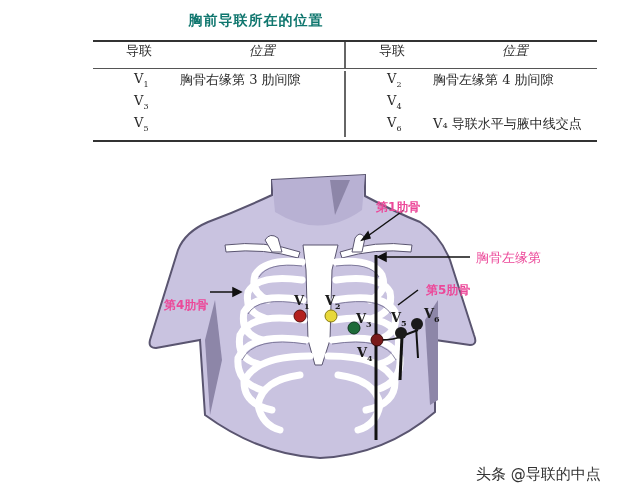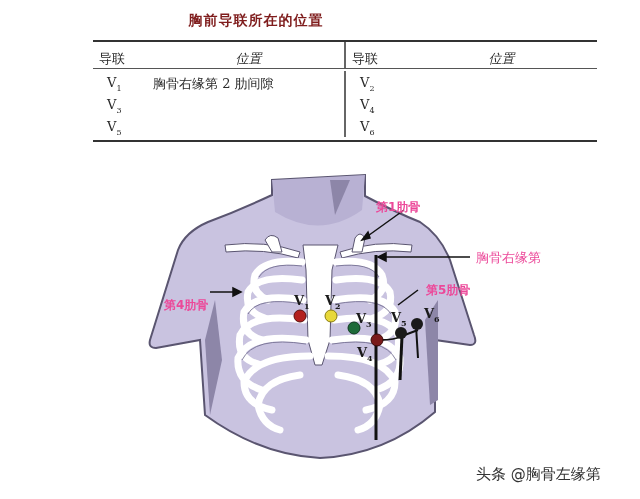--- a/index.html
+++ b/index.html
@@ -1,23 +1,23 @@
 <!DOCTYPE html>
 <html><head>
 <meta charset="utf-8">
 <style>
   html, body { margin:0; padding:0; background:#ffffff; }
   body { width:640px; height:499px; position:relative; overflow:hidden;
          font-family:"DejaVu Serif", serif; color:#2a2a2a; }
   .title { position:absolute; left:0; width:512px; top:12px; text-align:center;
-           font-family:"DejaVu Sans", sans-serif; font-weight:bold; font-size:14px; color:#7f1d1d; letter-spacing:1px; }
+           font-family:"DejaVu Sans", sans-serif; font-weight:bold; font-size:14px; color:#0f766e; letter-spacing:1px; }
   .table { position:absolute; left:93px; top:40px; width:504px; border-top:2px solid #333; border-bottom:2px solid #333; }
   .tbl-row { display:flex; height:22px; align-items:center; font-size:13px; }
   .tbl-head { border-bottom:1px solid #555; height:26px; }
-  .half { display:flex; width:50%; align-items:flex-end; height:100%; }
+  .half { display:flex; width:50%; align-items:flex-start; height:100%;margin-left:27px; }
   .half.left { border-right:2px solid #666; }
   .c-lead { width:60px; padding-left:6px; box-sizing:border-box; }
   .c-pos { flex:1; }
   .tbl-head .c-pos { text-align:center;font-style:italic; }
   .tbl-body .c-lead { padding-left:14px; }
   sub { font-size:8px; }
   .diagram { position:absolute; left:0; top:0; width:640px; height:499px; }
   .lbl { position:absolute; font-family:"DejaVu Sans", sans-serif; font-weight:bold; font-size:12px; color:#ec4899; white-space:nowrap; }
   .lbl-light { font-weight:normal; font-size:13px; }
   .vlbl { position:absolute; font-family:"DejaVu Serif", serif; font-weight:bold; font-size:13px; color:#1a1a1a; }
@@ -37,40 +37,42 @@
     </div>
     <div class="half">
       <span class="c-lead">导联</span>
       <span class="c-pos">位置</span>
     </div>
   </div>
   <div class="tbl-body" style="padding:2px 0 3px;">
     <div class="tbl-row">
       <div class="half left">
         <span class="c-lead"><span>V</span><sub>1</sub></span>
-        <span class="c-pos">胸骨右缘第 2 肋间隙</span>
+        <span class="c-pos">胸骨右缘第 3 肋间隙</span>
       </div>
       <div class="half">
         <span class="c-lead"><span>V</span><sub>2</sub></span>
+        <span class="c-pos">胸骨左缘第 4 肋间隙</span>
       </div>
     </div>
     <div class="tbl-row">
       <div class="half left">
         <span class="c-lead"><span>V</span><sub>3</sub></span>
       </div>
       <div class="half">
         <span class="c-lead"><span>V</span><sub>4</sub></span>
       </div>
     </div>
     <div class="tbl-row">
       <div class="half left">
         <span class="c-lead"><span>V</span><sub>5</sub></span>
       </div>
       <div class="half">
         <span class="c-lead"><span>V</span><sub>6</sub></span>
+        <span class="c-pos">V₄ 导联水平与腋中线交点</span>
       </div>
     </div>
   </div>
 </div>
 
 <svg class="diagram" viewBox="0 0 640 499" width="640" height="499">
 
   <path d="M272,180 L272,195 Q240,210 208,222 Q185,232 178,250 L150,340 Q148,348 156,348 L200,340 L205,415 Q260,455 320,458 Q385,455 435,412 L435,340 L470,345 Q478,345 474,335 L450,260 Q440,235 420,222 Q395,212 365,196 L365,175 Z" fill="#c9c3e0" stroke="#5a5570" stroke-width="2"></path>
 
   <path d="M272,180 L365,175 L362,210 Q320,240 275,212 Z" fill="#b8b1d3"></path>
@@ -134,24 +136,24 @@
 
   <circle cx="300" cy="316" r="6" fill="#b3201e" stroke="#5a0f0e" stroke-width="1"></circle>
   <circle cx="331" cy="316" r="6" fill="#e8d83a" stroke="#8a7c10" stroke-width="1"></circle>
   <circle cx="354" cy="328" r="6" fill="#1e6b3a" stroke="#0f3a1e" stroke-width="1"></circle>
   <circle cx="377" cy="340" r="6" fill="#7a1a1a" stroke="#3a0a0a" stroke-width="1"></circle>
   <circle cx="401" cy="333" r="6" fill="#1a1a1a"></circle>
   <circle cx="417" cy="324" r="6" fill="#1a1a1a"></circle>
 </svg>
 
 <span class="lbl" style="left:376px;top:199px;">第1肋骨</span>
-<span class="lbl lbl-light" style="left:476px;top:249px;">胸骨右缘第</span>
+<span class="lbl lbl-light" style="left:476px;top:249px;">胸骨左缘第</span>
 <span class="lbl" style="left:164px;top:285px;margin-top:12px;">第4肋骨</span>
 <span class="lbl" style="left:418px;top:282px;margin-left:8px;">第5肋骨</span>
 
 <span class="vlbl" style="left:294px;top:293px;"><span>V</span><sub>1</sub></span>
 <span class="vlbl" style="left:325px;top:293px;"><span>V</span><sub>2</sub></span>
 <span class="vlbl" style="left:356px;top:311px;"><span>V</span><sub>3</sub></span>
 <span class="vlbl" style="left:357px;top:345px;"><span>V</span><sub>4</sub></span>
 <span class="vlbl" style="left:391px;top:310px;"><span>V</span><sub>5</sub></span>
 <span class="vlbl" style="left:424px;top:306px;"><span>V</span><sub>6</sub></span>
 
-<div class="watermark">头条 @胸骨左缘第</div>
+<div class="watermark">头条 @导联的中点</div>
 
 </body></html>

